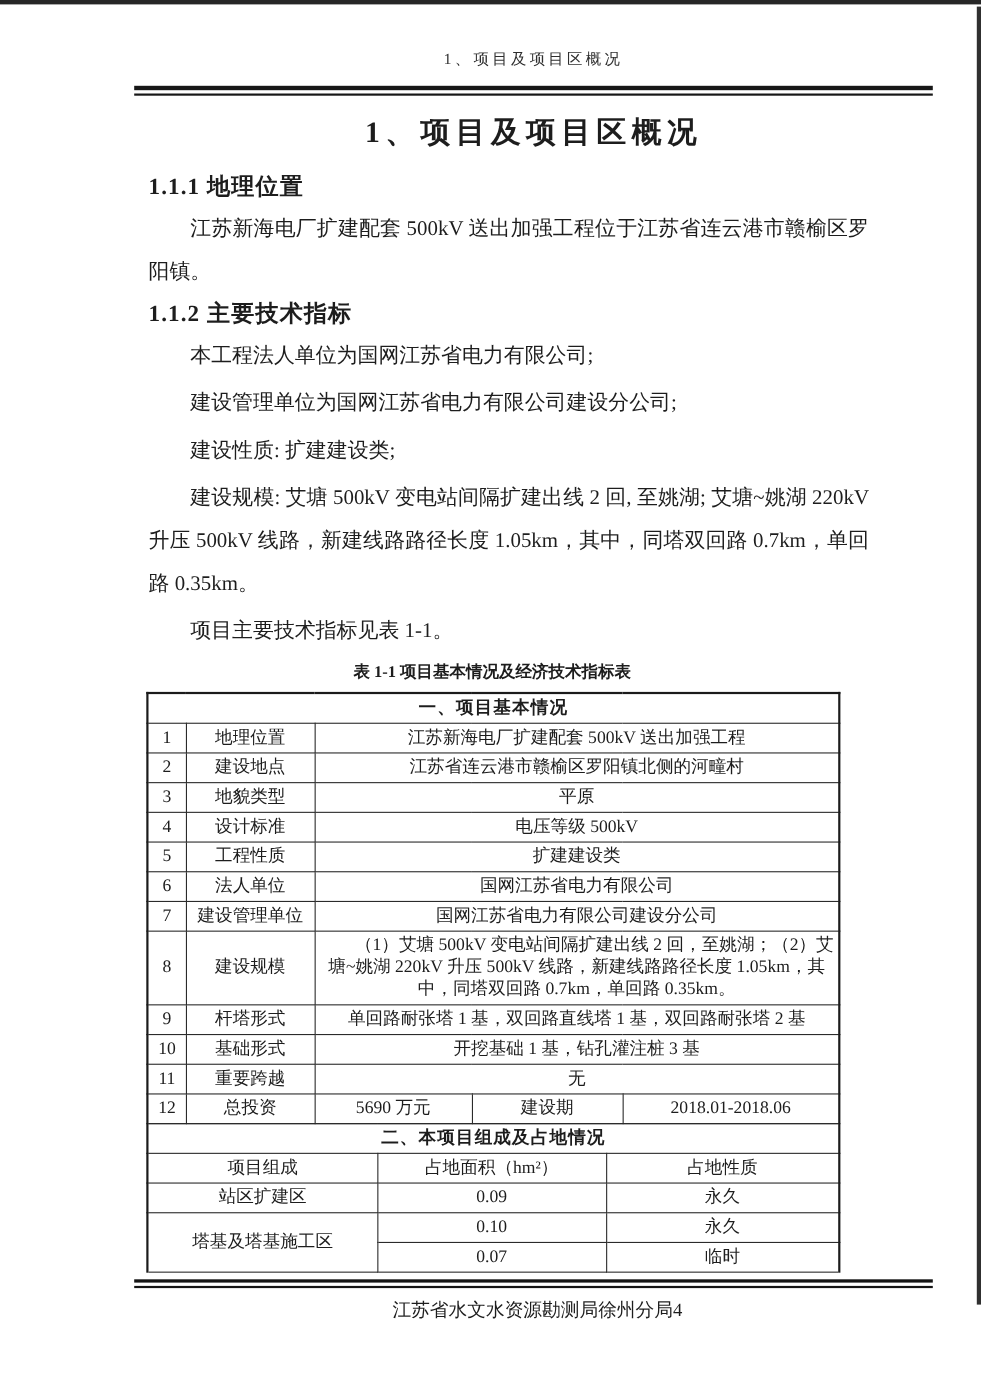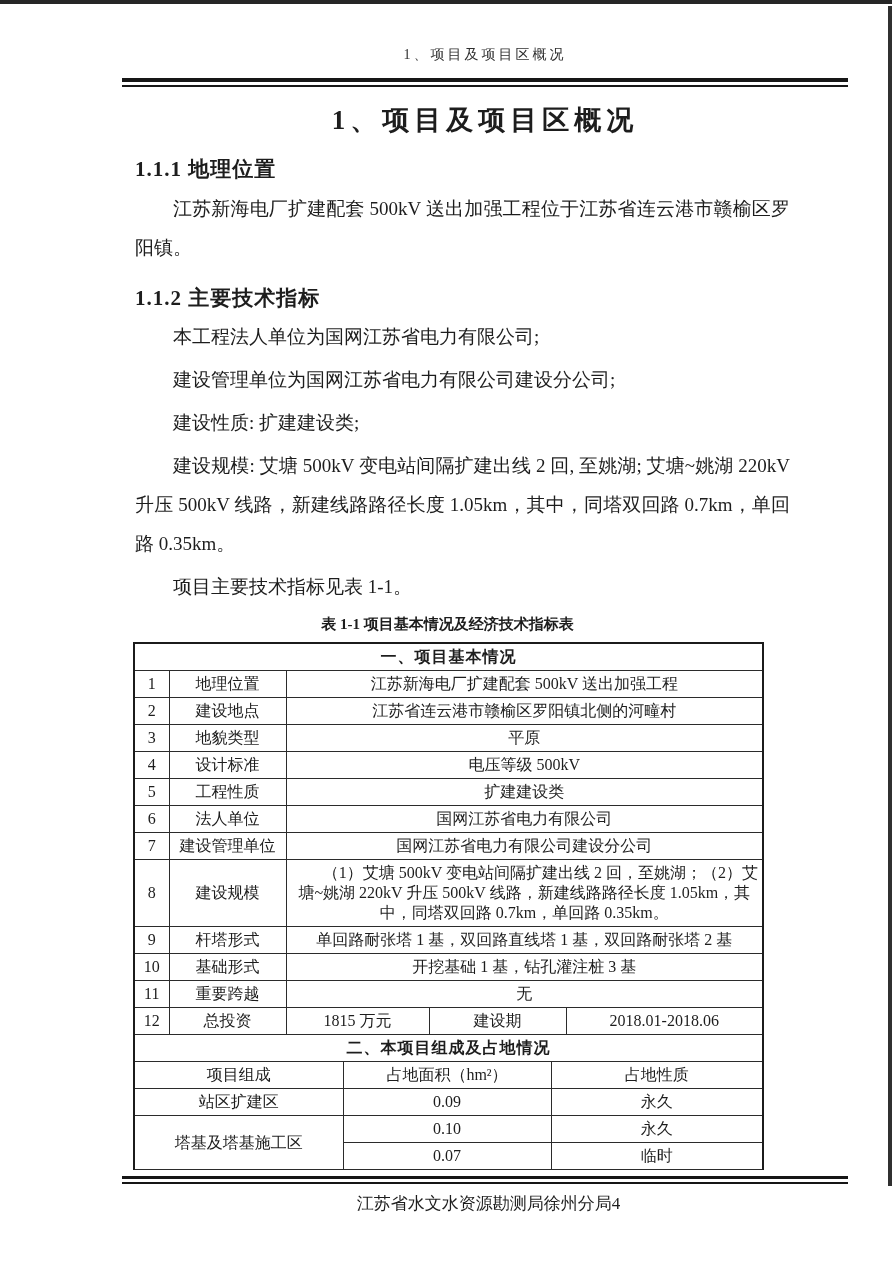--- a/index.html
+++ b/index.html
@@ -39,21 +39,21 @@
     line-height: 38px; letter-spacing: 5px;
   }
   .h2 {
     margin: 12px 60px 0 13px;
     font-size: 22px; font-weight: bold; line-height: 30px; letter-spacing: 1px;
   }
   .h3 {
     margin: 15px 60px 0 13px;
     font-size: 21px; font-weight: bold; line-height: 30px; letter-spacing: 1px;
   }
-  .h3-second { margin-top: 16px; }
+  .h3-second { margin-top: 3px; }
   .para {
     margin: 4px 58px 0 13px;
     font-size: 19px; line-height: 39px;
     text-align: justify; text-indent: 2em;
   }
   .para-first { margin-top: 5px; }
   .table-caption {
     margin: 9px 0 8px 11px; width: 629px;
     text-align: center; font-size: 15px; font-weight: bold; line-height: 19px;
   }
@@ -177,21 +177,21 @@
       <td colspan="3">开挖基础 1 基，钻孔灌注桩 3 基</td>
     </tr>
     <tr>
       <td>11</td>
       <td>重要跨越</td>
       <td colspan="3">无</td>
     </tr>
     <tr>
       <td>12</td>
       <td>总投资</td>
-      <td>1815 万元</td>
+      <td>5690 万元</td>
       <td>建设期</td>
       <td>2018.01-2018.06</td>
     </tr>
   </tbody>
     </table>
 
   <table class="doc-table tbl-2">
     <colgroup>
       <col style="width:209px">
         <col style="width:208px">

